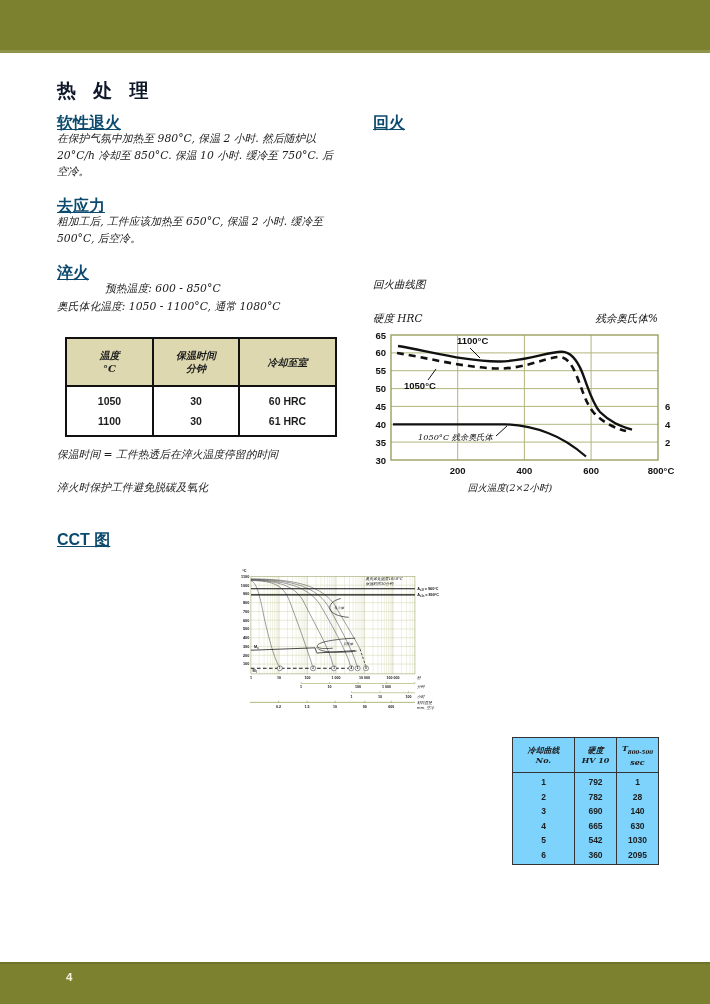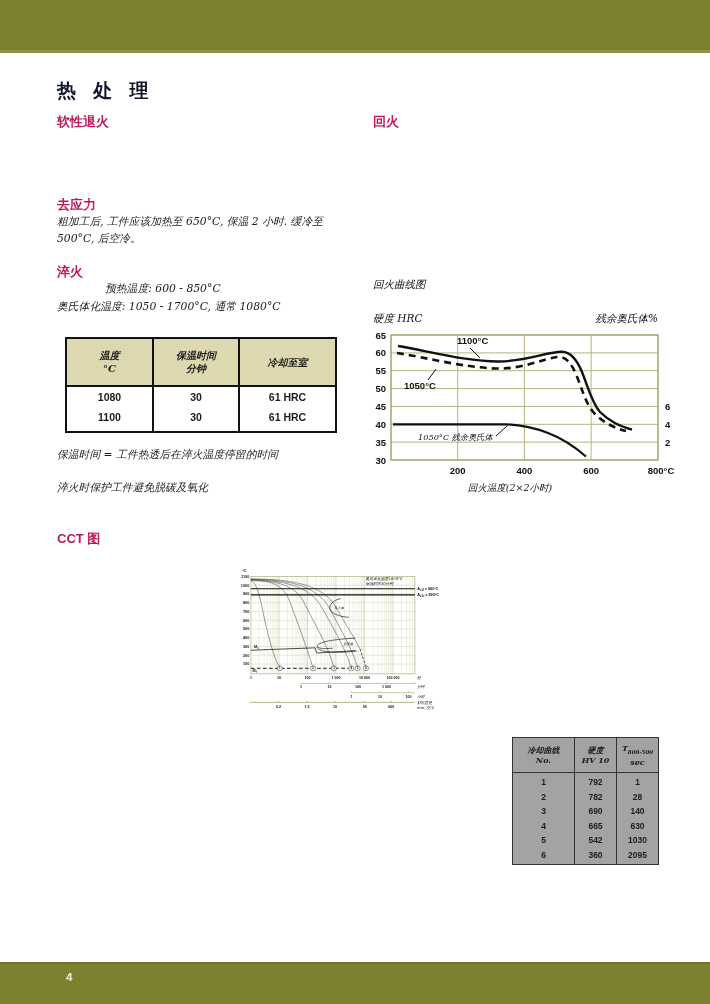--- a/index.html
+++ b/index.html
@@ -3,33 +3,33 @@
 <meta charset="utf-8">
 <style>
   html,body{margin:0;padding:0;background:#ffffff;}
   #page{position:relative;width:710px;height:1004px;background:#ffffff;overflow:hidden;
         font-family:"Liberation Sans",sans-serif;color:#1c1c1c;}
   .band-top{position:absolute;left:0;top:0;width:710px;height:50px;background:#7c812f;border-bottom:3px solid #8f944b;}
   .band-bottom{position:absolute;left:0;top:962px;width:710px;height:42px;background:#7c812f;border-top:2px solid #6e732a;}
   .pagenum{position:absolute;left:66px;top:971px;font-weight:bold;font-size:11.5px;color:#f4f2e0;}
   .abs{position:absolute;}
   .h1{font-weight:bold;font-size:19px;letter-spacing:6px;color:#0f172a;}
-  .h2{font-weight:bold;font-size:13px;color:#be185d;}
+  .h2{font-weight:bold;font-size:16px;color:#0c4a6e;text-decoration:underline;}
   .kai{font-family:"DejaVu Serif",serif;font-style:italic;font-size:10.8px;line-height:16.5px;
        white-space:pre-line;color:#1c1c1c;}
   
   table.htable{border-collapse:collapse;table-layout:fixed;}
   table.htable td{border:2px solid #111;text-align:center;vertical-align:middle;}
   table.htable td.hd{background:#ddd8b0;height:44px;font-family:"DejaVu Serif",serif;font-style:italic;
        font-weight:600;font-size:10px;white-space:pre-line;line-height:13px;}
   table.htable td.val{height:18px;font-weight:bold;font-size:10.5px;border-top:none;border-bottom:none;}
   table.htable tr.first td.val{border-top:2px solid #111;padding-top:5px;}
   table.htable tr.last td.val{border-bottom:2px solid #111;padding-bottom:5px;}
   
-  table.ctable{border-collapse:collapse;table-layout:fixed;background:#a3a3a3;}
+  table.ctable{border-collapse:collapse;table-layout:fixed;background:#7dd3fc;}
   table.ctable td{border:1.4px solid #333;text-align:center;vertical-align:middle;}
   table.ctable td.chd{height:32px;font-size:8px;font-weight:600;white-space:pre-line;line-height:10px;
        font-family:"DejaVu Serif",serif;font-style:italic;}
   table.ctable td.cval{height:12.5px;font-weight:bold;font-size:8.5px;border-top:none;border-bottom:none;}
   table.ctable tr.cfirst td.cval{border-top:1.4px solid #333;padding-top:3px;}
   table.ctable tr.clast td.cval{border-bottom:1.4px solid #333;padding-bottom:3px;}
   table.ctable td.chd sub{font-size:5.5px;}
   
   .t-num{font-family:"Liberation Sans",sans-serif;font-weight:bold;font-size:9px;fill:#111;}
   .t-num2{font-family:"Liberation Sans",sans-serif;font-weight:bold;font-size:9.5px;fill:#111;}
@@ -41,47 +41,50 @@
 <body>
 
 <div id="page">
   <div class="band-top"></div>
   <div class="band-bottom"></div>
   <div class="pagenum">4</div>
 
   <div class="abs h1" style="left:57px;top:78px;">热 处 理</div>
 
   <div class="abs h2" style="left:57px;top:113px;">软性退火</div>
+  <div class="abs kai" style="left:57px;top:131px;width:312px;">在保护气氛中加热至 980°C, 保温 2 小时.  然后随炉以
+20°C/h 冷却至 850°C. 保温 10 小时. 缓冷至 750°C. 后
+空冷。</div>
 
   <div class="abs h2" style="left:57px;top:196px;">去应力</div>
   <div class="abs kai" style="left:57px;top:214px;width:312px;">粗加工后, 工件应该加热至 650°C, 保温 2 小时.  缓冷至
 500°C, 后空冷。</div>
 
   <div class="abs h2" style="left:57px;top:263px;">淬火</div>
   <div class="abs kai" style="left:57px;top:281px;width:312px;margin-left:48px;">预热温度: 600 - 850°C</div>
-  <div class="abs kai" style="left:57px;top:299px;width:312px;">奥氏体化温度: 1050 - 1700°C, 通常 1080°C</div>
+  <div class="abs kai" style="left:57px;top:299px;width:312px;">奥氏体化温度: 1050 - 1100°C, 通常 1080°C</div>
 
   <table class="htable abs" style="left:65px;top:337px;width:270px;">
     <colgroup>
         <col style="width:87px">
         <col style="width:86px">
         <col style="width:97px">
       </colgroup>
     <tbody>
         <tr>
       <td class="hd">温度
 °C</td>
       <td class="hd">保温时间
 分钟</td>
       <td class="hd">冷却至室</td>
     </tr>
-    <tr>
-      <td class="val">1080</td>
+    <tr class="first">
+      <td class="val">1050</td>
       <td class="val">30</td>
-      <td class="val">61 HRC</td>
+      <td class="val">60 HRC</td>
     </tr>
     <tr class="last">
       <td class="val">1100</td>
       <td class="val">30</td>
       <td class="val">61 HRC</td>
     </tr>
   </tbody>
     </table>
 
   <div class="abs kai" style="left:57px;top:480px;width:320px;">淬火时保护工件避免脱碳及氧化</div>

